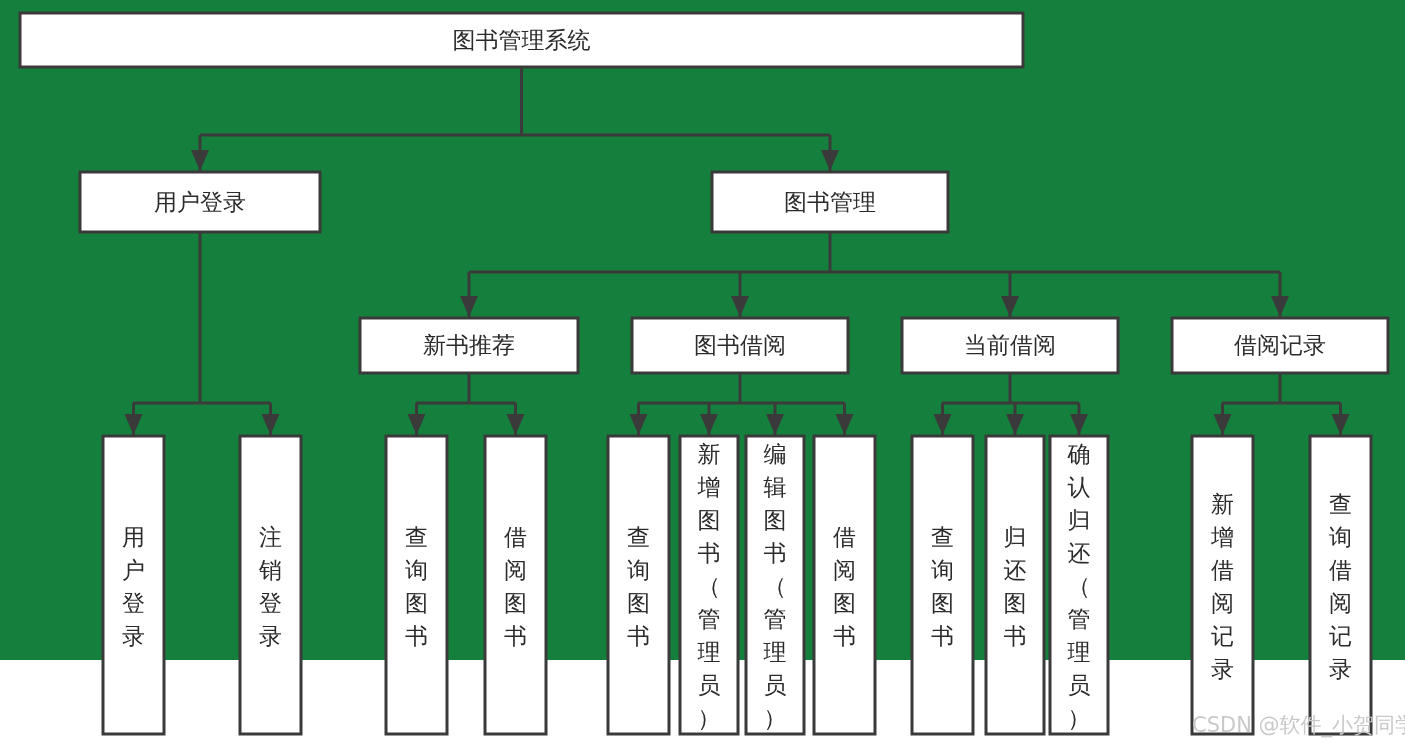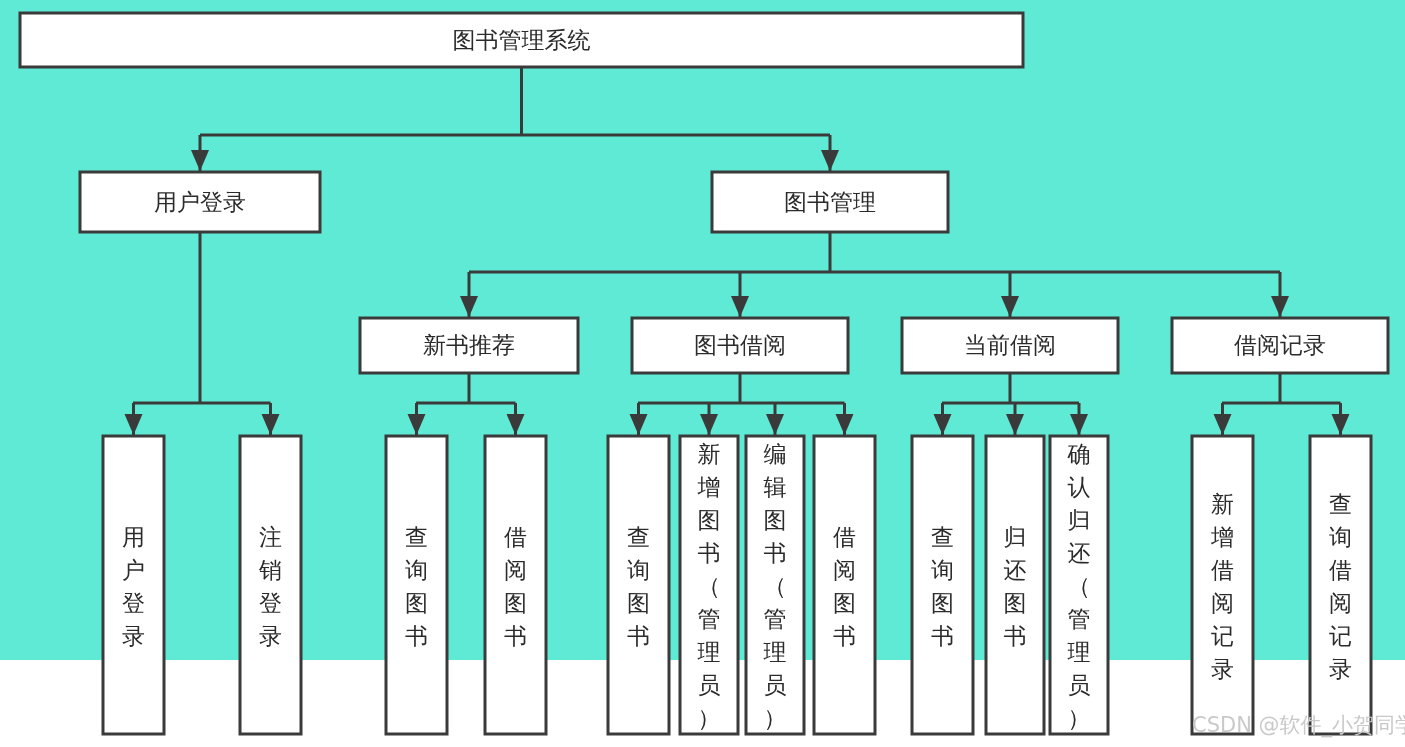--- a/index.html
+++ b/index.html
@@ -10,21 +10,21 @@
   body {
     width: 1405px;
     height: 747px;
     overflow: hidden;
     font-family: "DejaVu Sans", "Liberation Sans", sans-serif;
   }
   #diagram-root {
     position: relative;
     width: 1405px;
     height: 660px;
-    background: #5eead4;
+    background: #15803d;
   }
   svg.diagram-canvas {
     position: absolute;
     left: 0;
     top: 0;
     width: 1405px;
     height: 747px;
     display: block;
   }
   .node-box {

